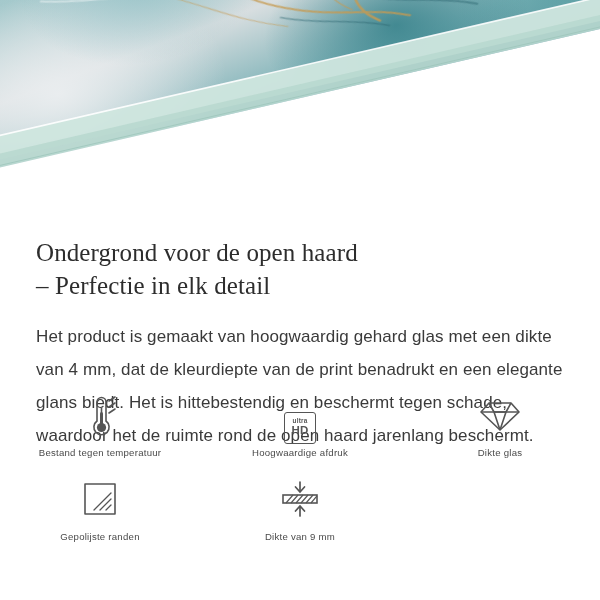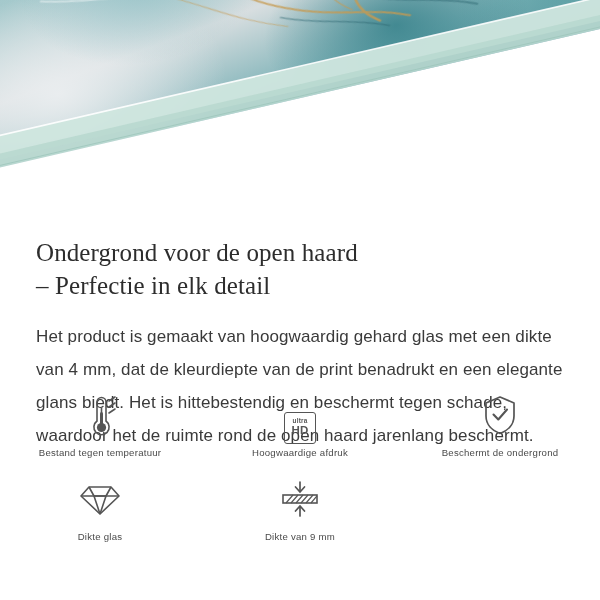--- a/index.html
+++ b/index.html
@@ -239,45 +239,49 @@
     <div class="feature">
       <div class="feature-icon">
         <div class="ultrahd-box">
           <span class="u1">ultra</span>
           <span class="u2">HD</span>
         </div>
       </div>
       <div class="feature-label">Hoogwaardige afdruk</div>
     </div>
 
-    <div class="feature">
-      <div class="feature-icon">
-        <svg width="40" height="44" viewBox="0 0 40 44">
-          <path d="M20 4 L34 10 V23 C34 31.5 27.8 37.6 20 40.5 C12.2 37.6 6 31.5 6 23 V10 Z" fill="none" stroke="#555" stroke-width="1.7" stroke-linejoin="round"></path>
-          <path d="M13.5 21.5 L18.3 26.5 L27 16.5" fill="none" stroke="#555" stroke-width="2.1" stroke-linecap="round" stroke-linejoin="round"></path>
-        </svg>
-      </div>
-      <div class="feature-label">Beschermt de ondergrond</div>
-    </div>
 
     <div class="feature">
       <div class="feature-icon">
         <svg width="44" height="40" viewBox="0 0 44 40">
           <g stroke="#555" fill="none" stroke-width="1.6" stroke-linejoin="round">
             <path d="M11 8 H33 L41 17 L22 35 L3 17 Z"></path>
             <path d="M3 17 H41"></path>
             <path d="M11 8 L16 17 L22 35"></path>
             <path d="M33 8 L28 17 L22 35"></path>
             <path d="M16 17 H28"></path>
           </g>
         </svg>
       </div>
       <div class="feature-label">Dikte glas</div>
     </div>
 
+    <div class="feature">
+      <div class="feature-icon">
+        <svg width="38" height="38" viewBox="0 0 38 38">
+          <path d="M4 4 H34 V34 H4 Z" fill="none" stroke="#555" stroke-width="1.6" stroke-linejoin="round"></path>
+          <g stroke="#555" stroke-width="1.3" stroke-linecap="round">
+            <line x1="13" y1="30" x2="30" y2="13"></line>
+            <line x1="19" y1="30" x2="30" y2="19"></line>
+            <line x1="25" y1="30" x2="30" y2="25"></line>
+          </g>
+        </svg>
+      </div>
+      <div class="feature-label">Gepolijste randen</div>
+    </div>
 
     <div class="feature">
       <div class="feature-icon">
         <svg width="46" height="40" viewBox="0 0 46 40">
           <g stroke="#555" stroke-width="1.7" stroke-linecap="round" fill="none">
             <line x1="23" y1="3" x2="23" y2="12"></line>
             <path d="M18.5 8 L23 13 L27.5 8"></path>
             <line x1="23" y1="37" x2="23" y2="28"></line>
             <path d="M18.5 32 L23 27 L27.5 32"></path>
           </g>

